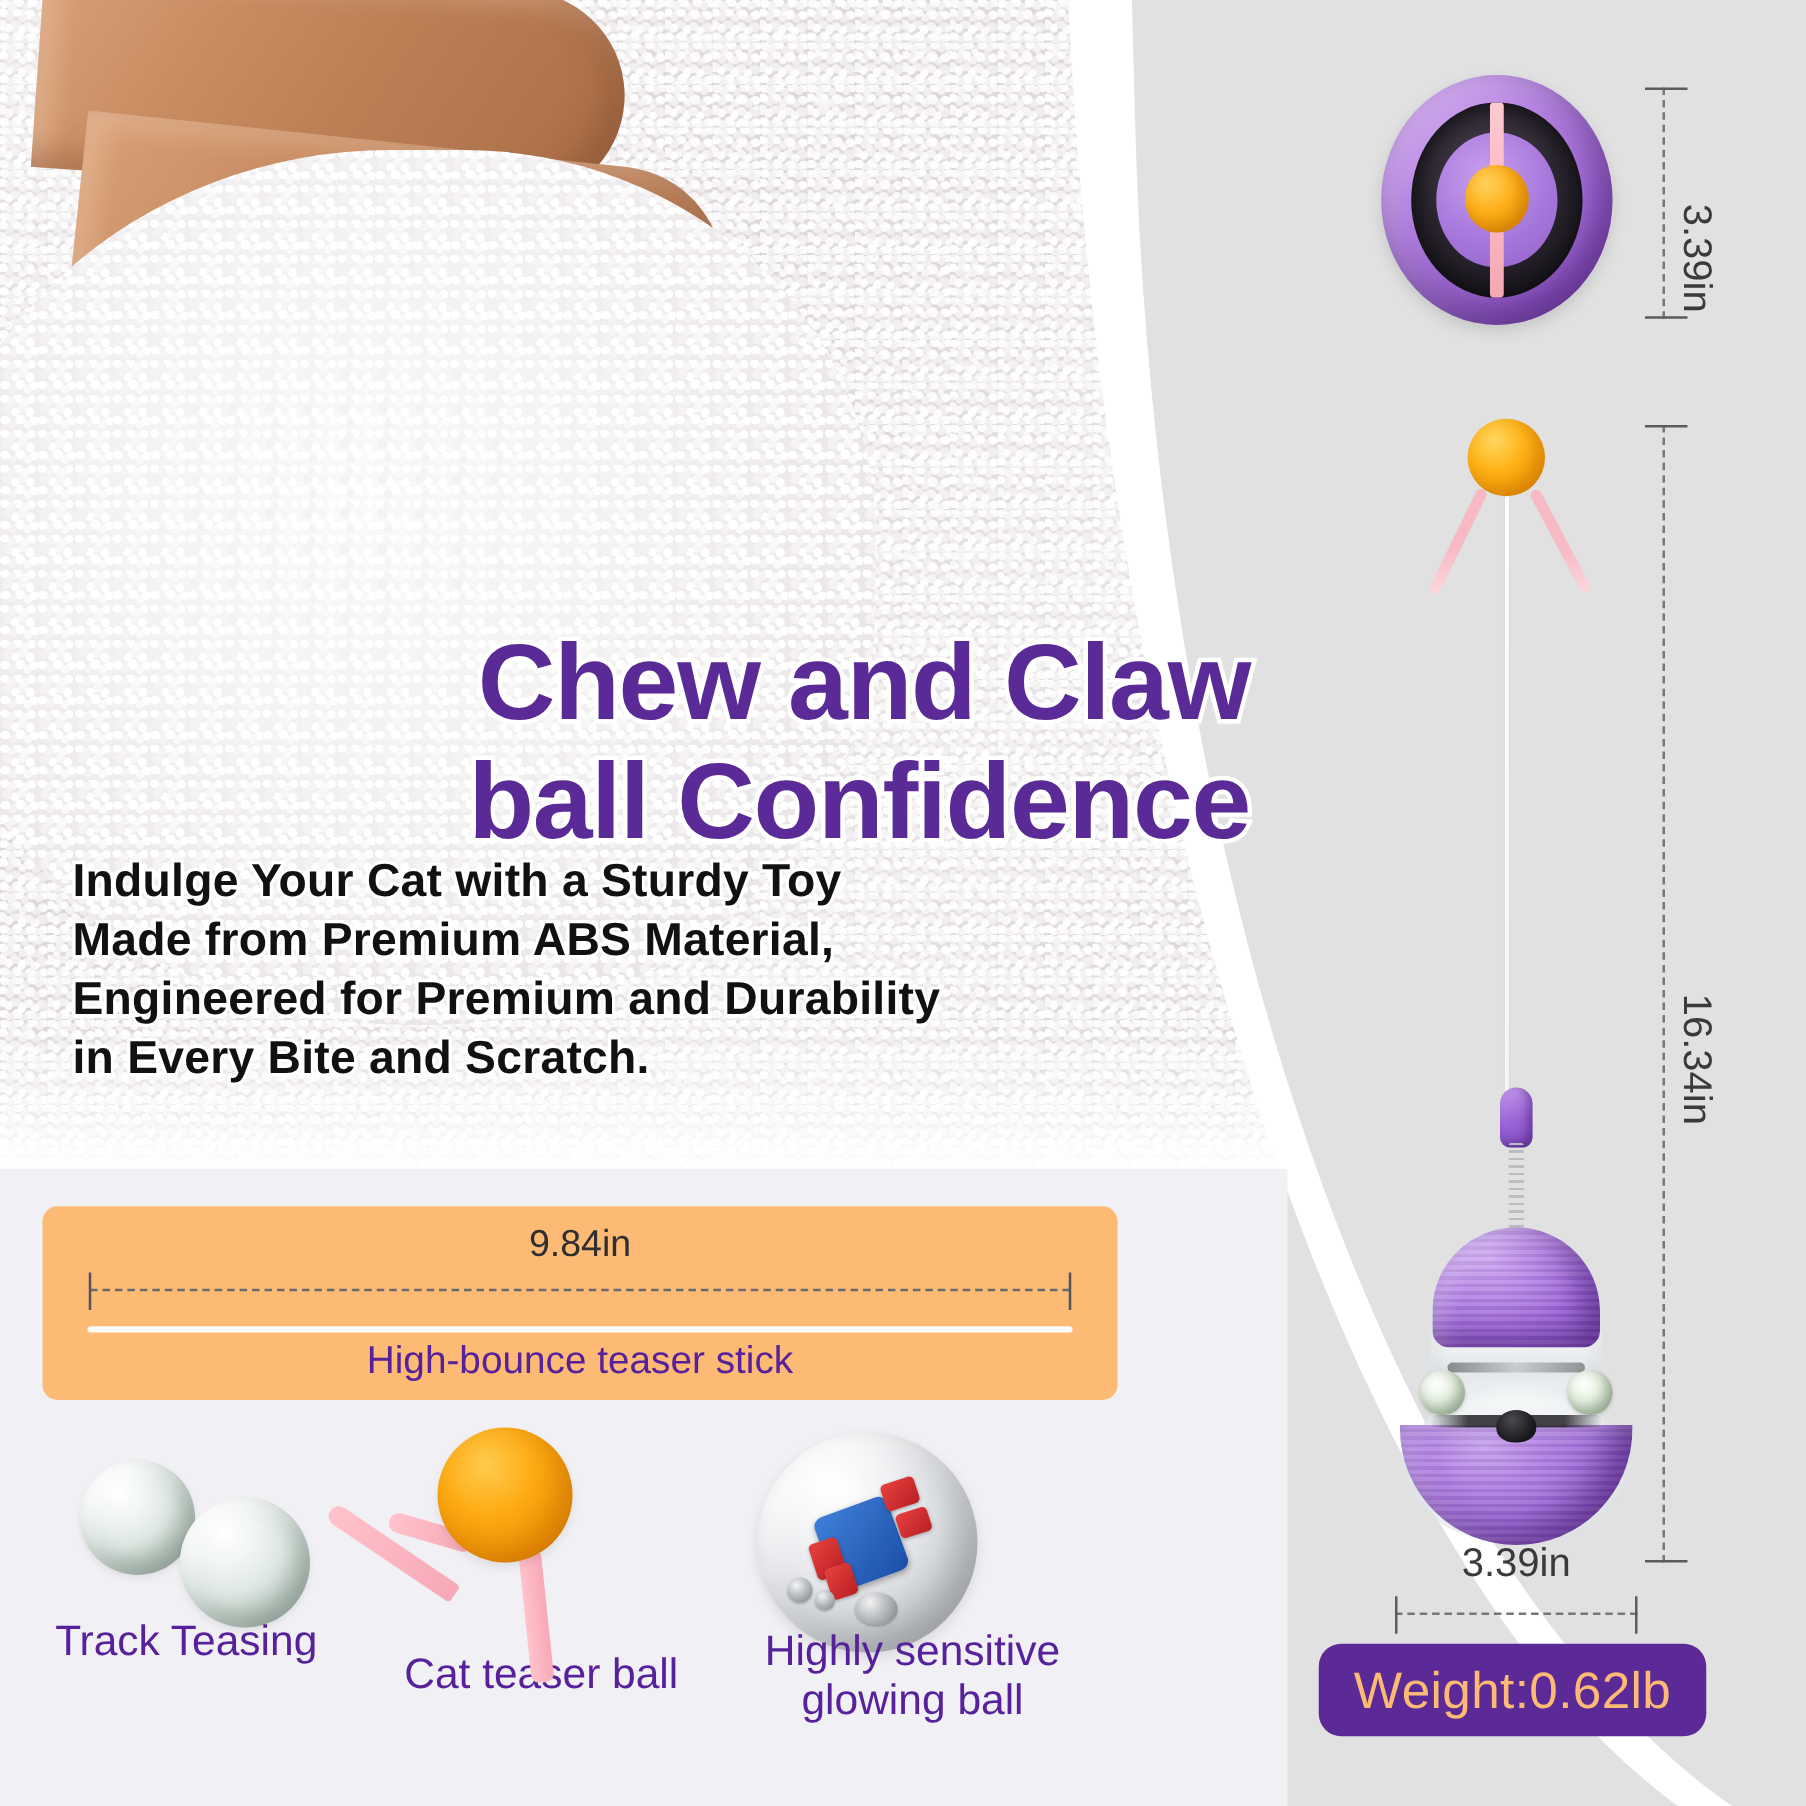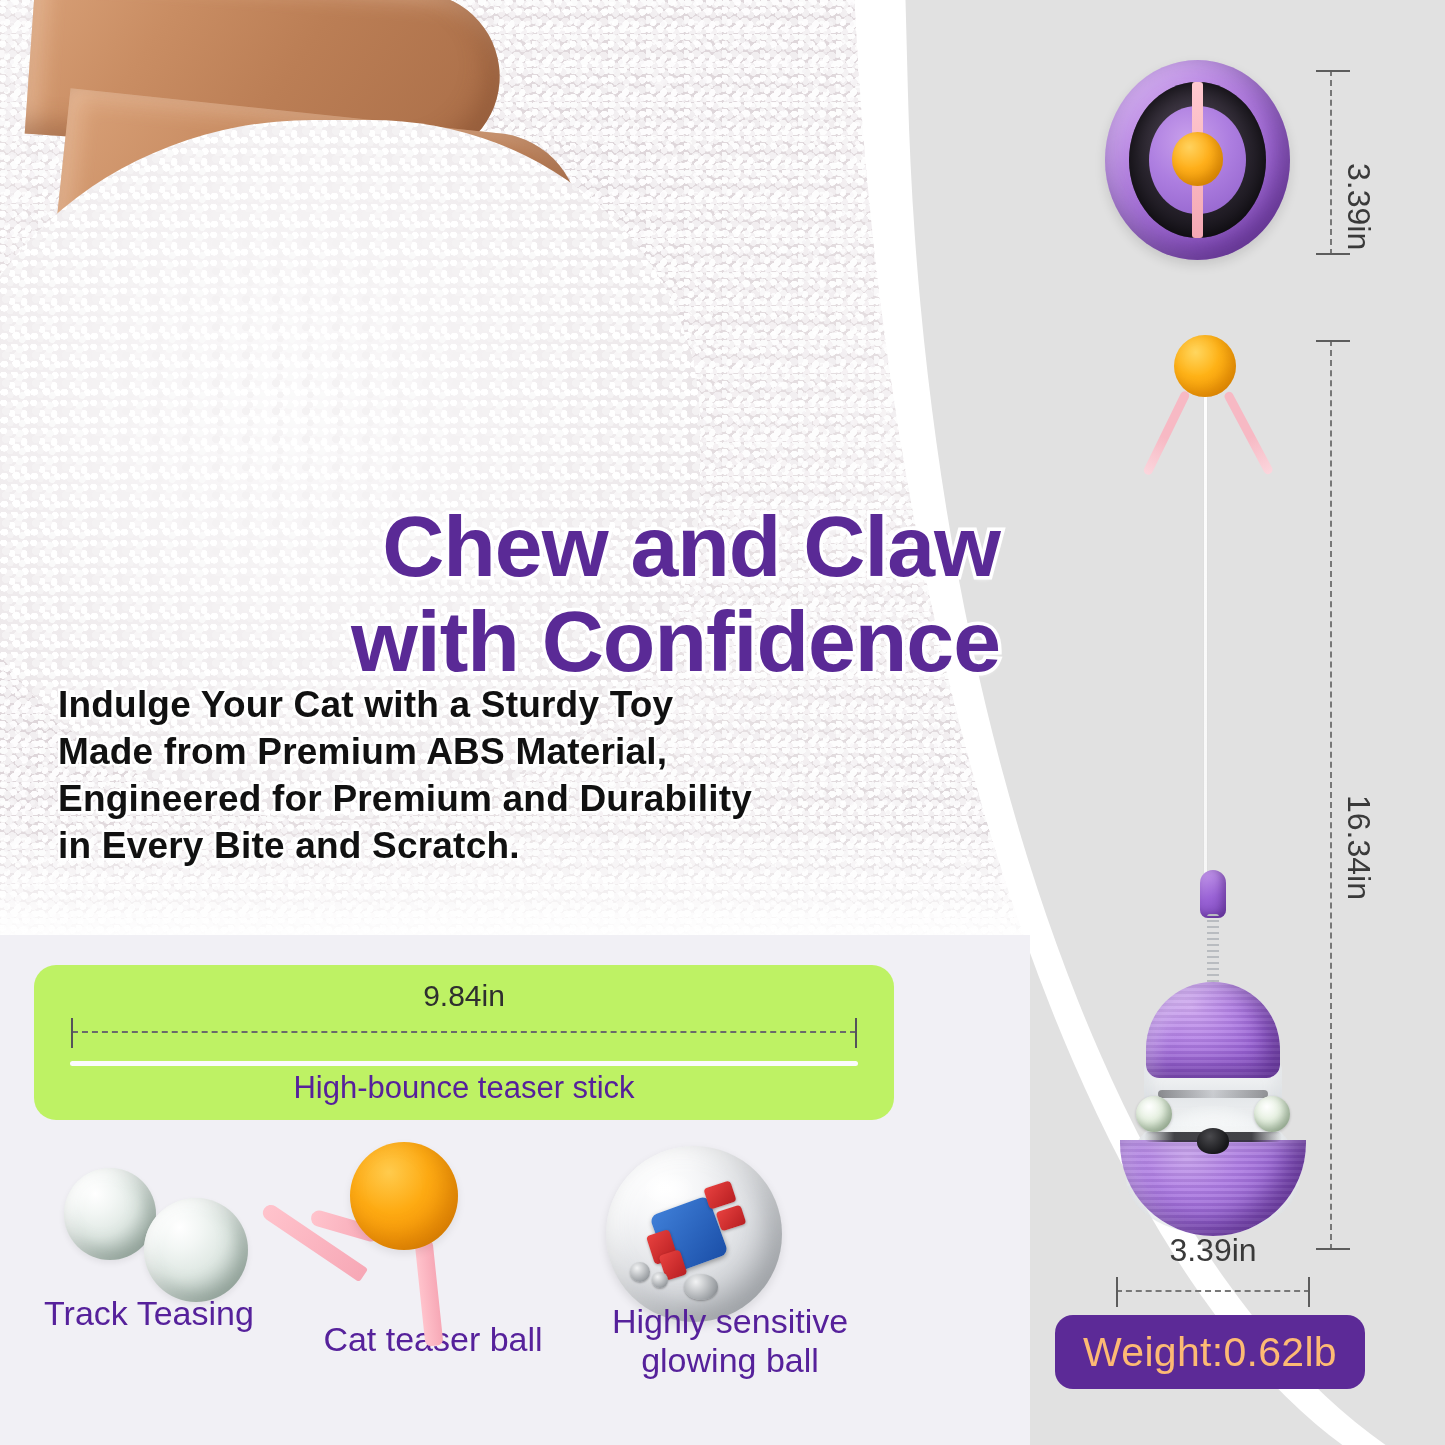--- a/index.html
+++ b/index.html
@@ -161,21 +161,21 @@
     paint-order: stroke fill;
   }
 
   
   .lower{
     position:absolute; z-index:8; left:0; top:935px; width:1030px; height:510px;
     background:#f1f0f5;
   }
   .stick-card{
     position:absolute; left:34px; top:30px; width:860px; height:155px;
-    background:#bef264; border-radius:22px;
+    background:#fdba74; border-radius:12px;
   }
   .dim-label-h{
     position:absolute; top:14px; left:0; width:100%;
     text-align:center; font-size:30px; color:#2f2f2f;
   }
   .dim-line-h{
     position:absolute; top:66px; left:38px; right:38px; height:1px;
     border-top:2px dashed #6a6a6a;
   }
   .dim-line-h::before, .dim-line-h::after{
@@ -460,21 +460,21 @@
       <div class="finger" id="finger3"></div>
       <div class="finger" id="finger4"></div>
     </div>
     <div class="pile"></div>
     <div class="photo-fade"></div>
   </div>
 
   <div class="text-block">
     <div class="headline">
       <span>Chew and Claw</span>
-      <span class="l2">with  Confidence</span>
+      <span class="l2">ball  Confidence</span>
     </div>
     <div class="body-copy">
       <div>Indulge Your Cat with a Sturdy Toy</div>
       <div>Made from Premium ABS Material,</div>
       <div>Engineered for Premium and Durability</div>
       <div>in Every Bite and Scratch.</div>
     </div>
   </div>
 
   <div class="lower">

